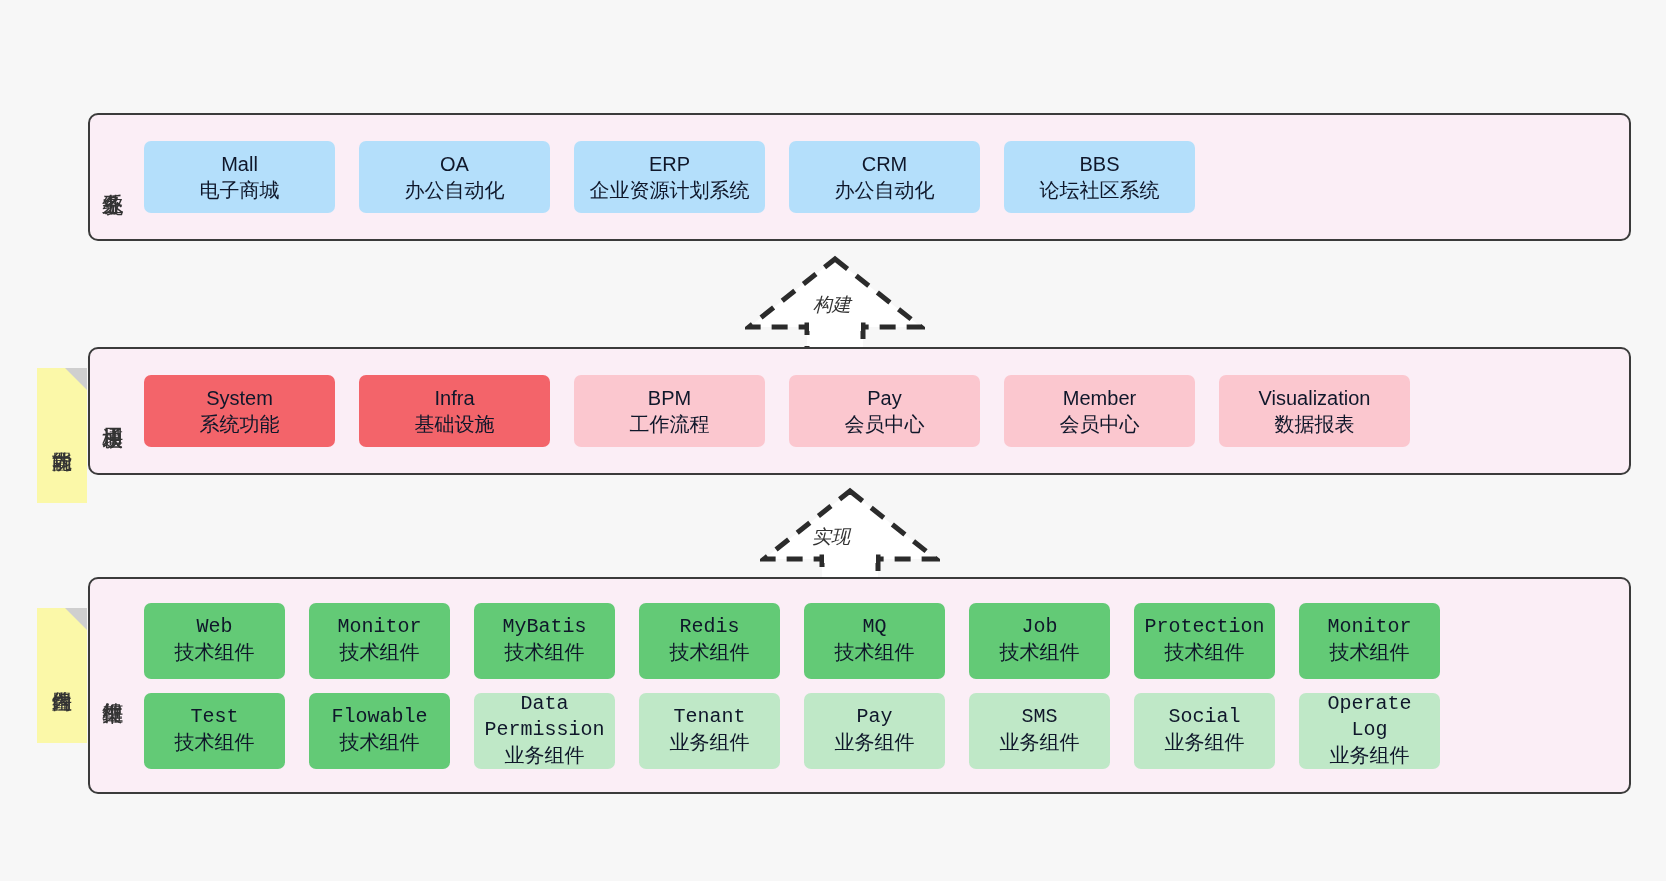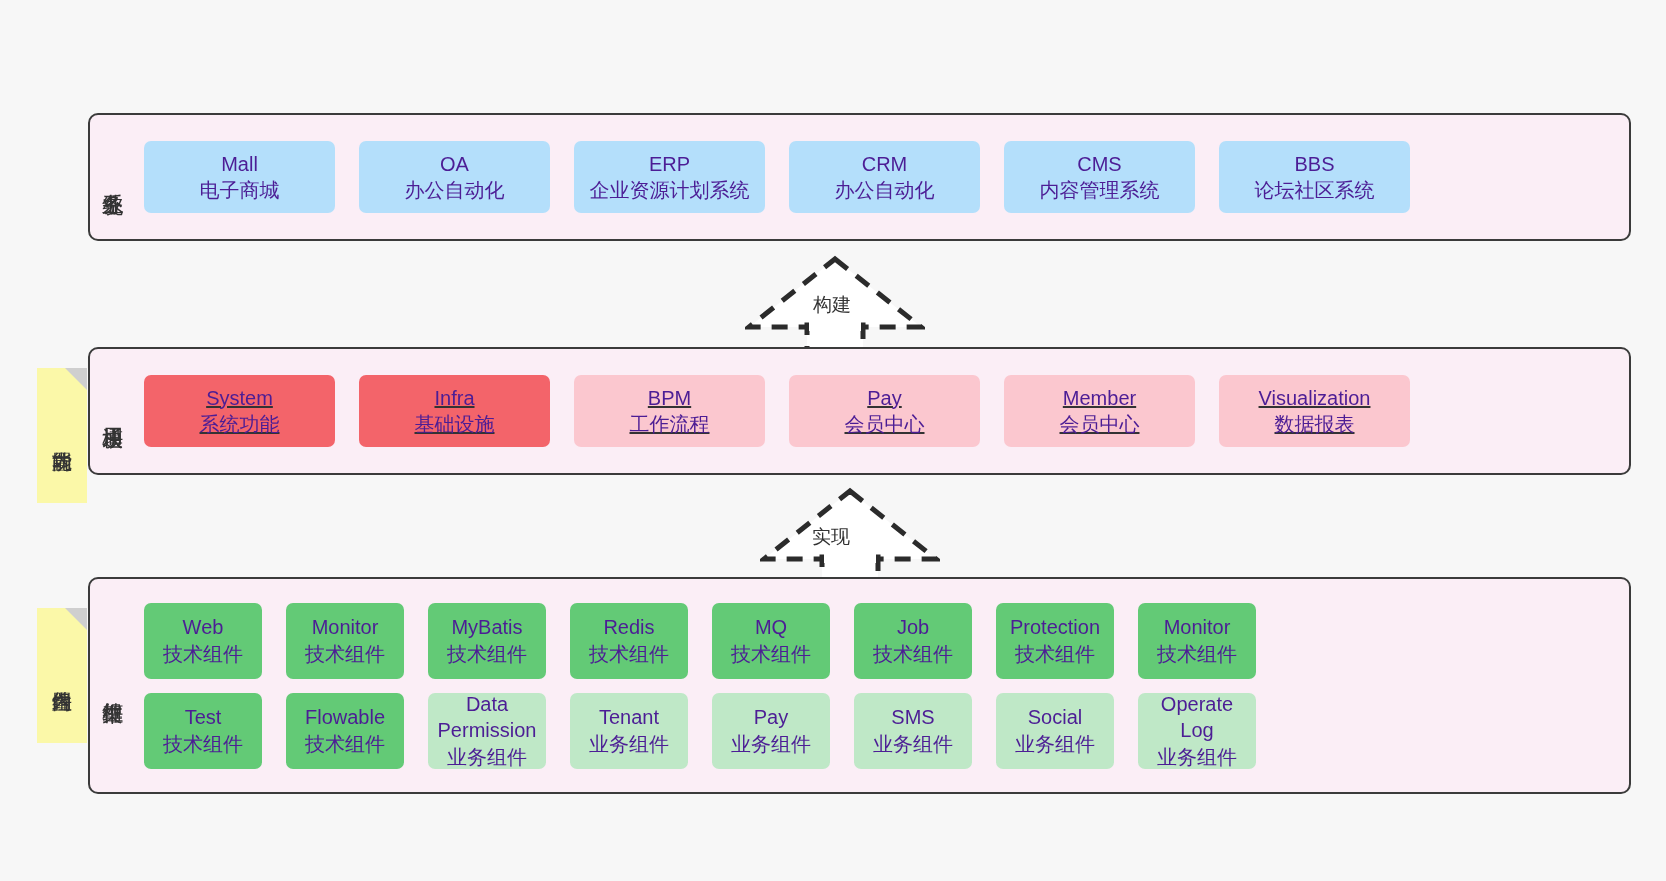--- a/index.html
+++ b/index.html
@@ -72,46 +72,46 @@
   .box {
     border-radius: 7px;
     box-sizing: border-box;
     display: flex;
     flex-direction: column;
     align-items: center;
     justify-content: center;
     text-align: center;
     font-size: 20px;
     line-height: 1.32;
-    color: #4c1d95;
+    color: #0f172a;
     padding: 4px 6px;
   }
   .box .l1 { display: block; }
   .box .l2 { display: block; }
 
   .box-blue   { background: #b4dffb; }
   .box-red    { background: #f3646a; }
   .box-pink   { background: #fbc7cf; }
   .box-green  { background: #63ca76; }
   .box-lgreen { background: #bfe8c7; }
 
   
   #layer-business { left: 88px; top: 113px; width: 1543px; height: 128px; }
   #layer-business .layer-body { padding-left: 8px; }
   #layer-business .box { width: 191px; height: 72px; }
 
   
   #layer-common { left: 88px; top: 347px; width: 1543px; height: 128px; }
-  #layer-common .layer-body { padding-left: 8px; text-decoration: underline; }
+  #layer-common .layer-body { padding-left: 8px; }
   #layer-common .box { width: 191px; height: 72px; }
 
   
   #layer-framework { left: 88px; top: 577px; width: 1543px; height: 217px; }
   #layer-framework .layer-body { padding-left: 8px; gap: 14px; }
-  #layer-framework .box { width: 118px; height: 76px; }
+  #layer-framework .box { width: 141px; height: 76px; font-family: Liberation Mono, monospace; }
 
   
   .note {
     position: absolute;
     background: #fbf8a8;
     width: 50px;
     box-sizing: border-box;
     display: flex;
     align-items: center;
     justify-content: center;
@@ -130,20 +130,21 @@
     width: 0; height: 0;
     border-left: 22px solid transparent;
     border-top: 22px solid #cfcfcf;
   }
   #note-builtin-func { left: 37px; top: 368px; height: 135px; }
   #note-builtin-comp { left: 37px; top: 608px; height: 135px; }
 
   
   .arrow {
     position: absolute;
+    font-style: italic;
   }
   .arrow-label {
     position: absolute;
     font-size: 19px;
     color: #333;
     background: transparent;
     white-space: nowrap;
   }
   #arrow-build { left: 745.0px; top: 255px; width: 180px; height: 100px; }
   #arrow-build .arrow-label { left: 68px; top: 37px; }
@@ -169,24 +170,20 @@
         </div>
         <div class="box box-blue">
           <span class="l1">ERP</span>
           <span class="l2">企业资源计划系统</span>
         </div>
         <div class="box box-blue">
           <span class="l1">CRM</span>
           <span class="l2">办公自动化</span>
         </div>
         <div class="box box-blue">
-          <span class="l1">CMS</span>
-          <span class="l2">内容管理系统</span>
-        </div>
-        <div class="box box-blue">
           <span class="l1">BBS</span>
           <span class="l2">论坛社区系统</span>
         </div>
       </div>
     </div>
   </div>
 
   <div class="arrow" id="arrow-build">
     <svg width="180" height="100" viewBox="0 0 180 100">
       <polygon points="90,4 176,72 4,72" fill="#ffffff" stroke="#2b2b2b" stroke-width="5" stroke-dasharray="16,11" stroke-linejoin="miter"></polygon>

